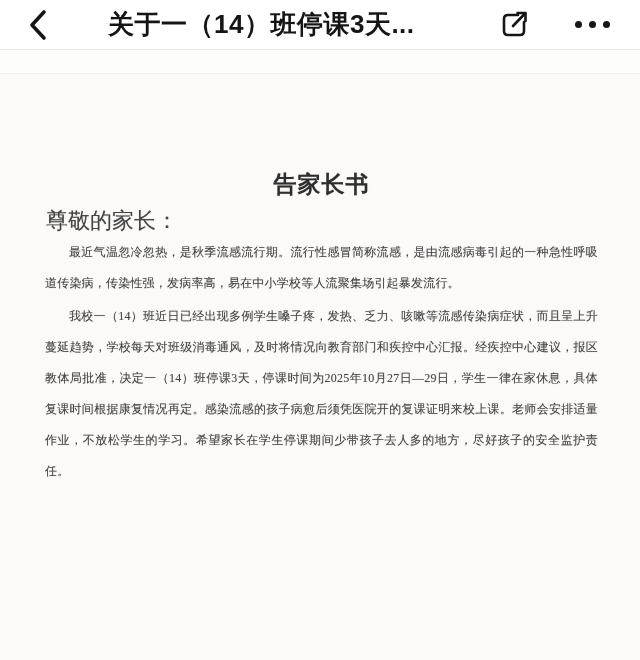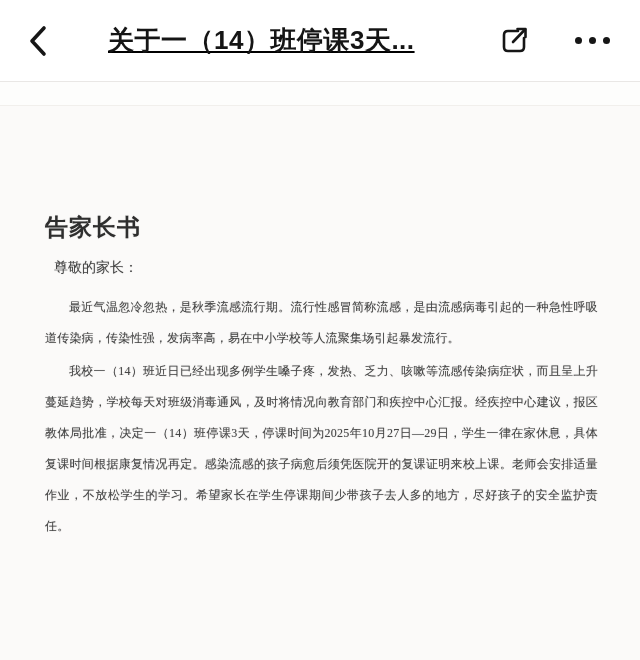--- a/index.html
+++ b/index.html
@@ -4,28 +4,27 @@
 <style>
   html, body { margin: 0; padding: 0; }
   body {
     width: 640px; height: 660px;
     background: #fbfaf9;
     overflow: hidden;
     font-family: "Liberation Sans", "DejaVu Sans", sans-serif;
   }
   
   .navbar {
-    height: 82px;
+    height: 50px;
     background: #ffffff;
     border-bottom: 1px solid #e9e7e5;
     display: flex;
     align-items: center;
     box-sizing: border-box;
     padding: 0 30px 0 28px;
-    text-decoration: underline;
   }
   .back-btn {
     width: 34px; height: 34px;
     display: flex; align-items: center; justify-content: flex-start;
     cursor: pointer;
     flex: 0 0 auto;
   }
   .nav-title {
     font-size: 26px;
     font-weight: 700;
@@ -59,32 +58,32 @@
   }
   
   .doc {
     box-sizing: border-box;
     padding: 92px 42px 0 45px;
     font-family: "Liberation Serif", "DejaVu Serif", serif;
     color: #454545;
     text-shadow: 0 0 1px rgba(70,70,70,0.35);
   }
   .doc-title {
-    text-align: left;
+    text-align: center;
     font-size: 23px;
     font-weight: 700;
     color: #2e2e2e;
     line-height: 30px;
-    margin: 15px 0 5px 0;
+    margin: 4px 0 5px 0;
     letter-spacing: 1px;
   }
   .salutation {
-    font-size: 14px;
+    font-size: 22px;
     line-height: 31px;
-    margin: 9px;
+    margin: 1px;
   }
   .para {
     font-size: 12px;
     line-height: 31px;
     text-indent: 2em;
     text-align: justify;
     margin: 0 0 2px 0;
     letter-spacing: 0.2px;
   }
 </style>

